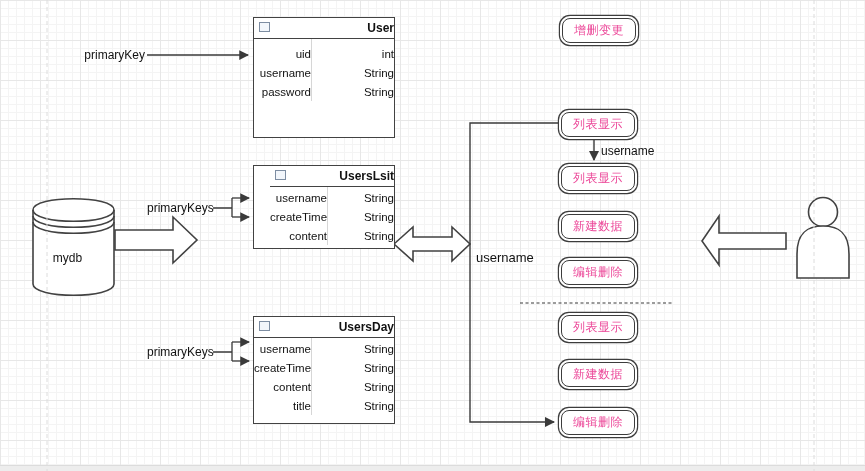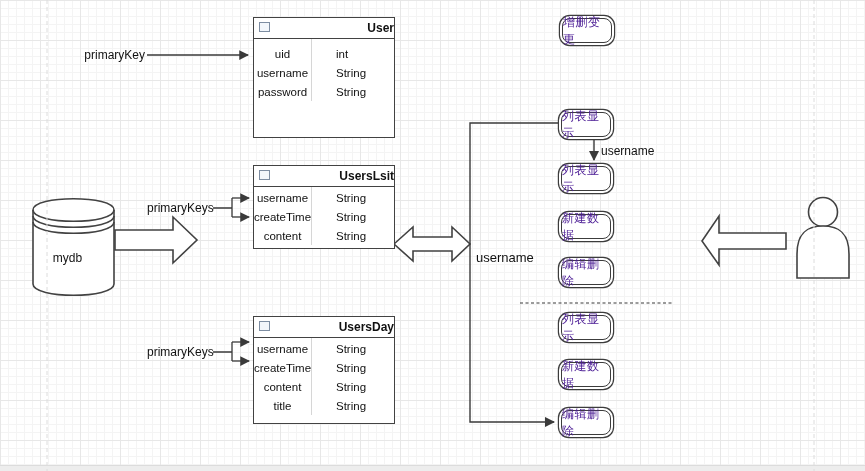--- a/index.html
+++ b/index.html
@@ -15,30 +15,30 @@
 
   
   .etable{position:absolute;z-index:2;width:142px;background:#fff;border:1.5px solid #424242;box-sizing:border-box;}
   .ehead{height:20px;border-bottom:1.5px solid #424242;display:flex;align-items:center;justify-content:flex-end;
          font-weight:bold;font-size:12px;color:#111;position:relative;}
   .collapse{position:absolute;left:5px;top:4px;width:11px;height:10px;border:1px solid #7d8da2;background:#f2f6fb;box-sizing:border-box;}
   .collapse .bar{margin:1px auto 0 auto;width:7px;height:2.5px;background:#5c6877;}
   .ebody{position:relative;}
   .coldiv{position:absolute;left:57px;top:0;bottom:0;width:1px;background:#d6d6d6;}
   .trow{height:19px;display:flex;align-items:center;font-size:11.5px;color:#111;position:relative;}
-  .cf{width:57px;text-align:center;}
-  .ct{flex:1;text-align:left;padding-left:25px;}
+  .cf{width:57px;text-align:right;}
+  .ct{flex:1;text-align:right;padding-left:25px;}
   .pad5{padding-top:5px;} .pad1{padding-top:1px;}
 
   
-  .btn{position:absolute;z-index:2;width:50px;height:25px;box-sizing:border-box;background:#fff;
+  .btn{position:absolute;z-index:2;width:74px;height:25px;box-sizing:border-box;background:#fff;
        border:1.2px solid #3c3c3c;border-radius:8px;
        box-shadow:0 0 0 2px #ffffff,0 0 0 3.2px #3c3c3c;
        display:flex;align-items:center;justify-content:center;
-       font-size:12px;color:#4c1d95;letter-spacing:.5px;}
+       font-size:12px;color:#ec4899;letter-spacing:.5px;}
 
   .lbl{position:absolute;z-index:2;font-size:12px;color:#111;white-space:nowrap;}
   .lbl-big{font-size:13px;}
   .dbname{position:absolute;z-index:2;width:71px;text-align:center;font-size:12px;color:#111;}
   .watermark{position:absolute;z-index:3;right:8px;top:439px;font-size:14px;color:#b9c0c7;letter-spacing:.5px;}
   .bottombar{position:absolute;z-index:0;left:0;right:0;bottom:0;height:5px;background:#ededed;border-top:1px solid #dcdcdc;}
 </style>
 </head>
 <body>
 
@@ -110,21 +110,21 @@
         <span class="cf">username</span>
         <span class="ct">String</span>
       </div>
       <div class="trow">
         <span class="cf">password</span>
         <span class="ct">String</span>
       </div>
     </div>
   </div>
 
-  <div class="etable" style="left:253px;top:165px;height:84px;">
+  <div class="etable" style="left:253px;top:165px;height:84px;padding-left:16px;">
     <div class="ehead">
       <span class="collapse"><span class="bar"></span></span>
       <span>UsersLsit</span>
     </div>
     <div class="ebody pad1">
       <div class="coldiv"></div>
       <div class="trow">
         <span class="cf">username</span>
         <span class="ct">String</span>
       </div>

